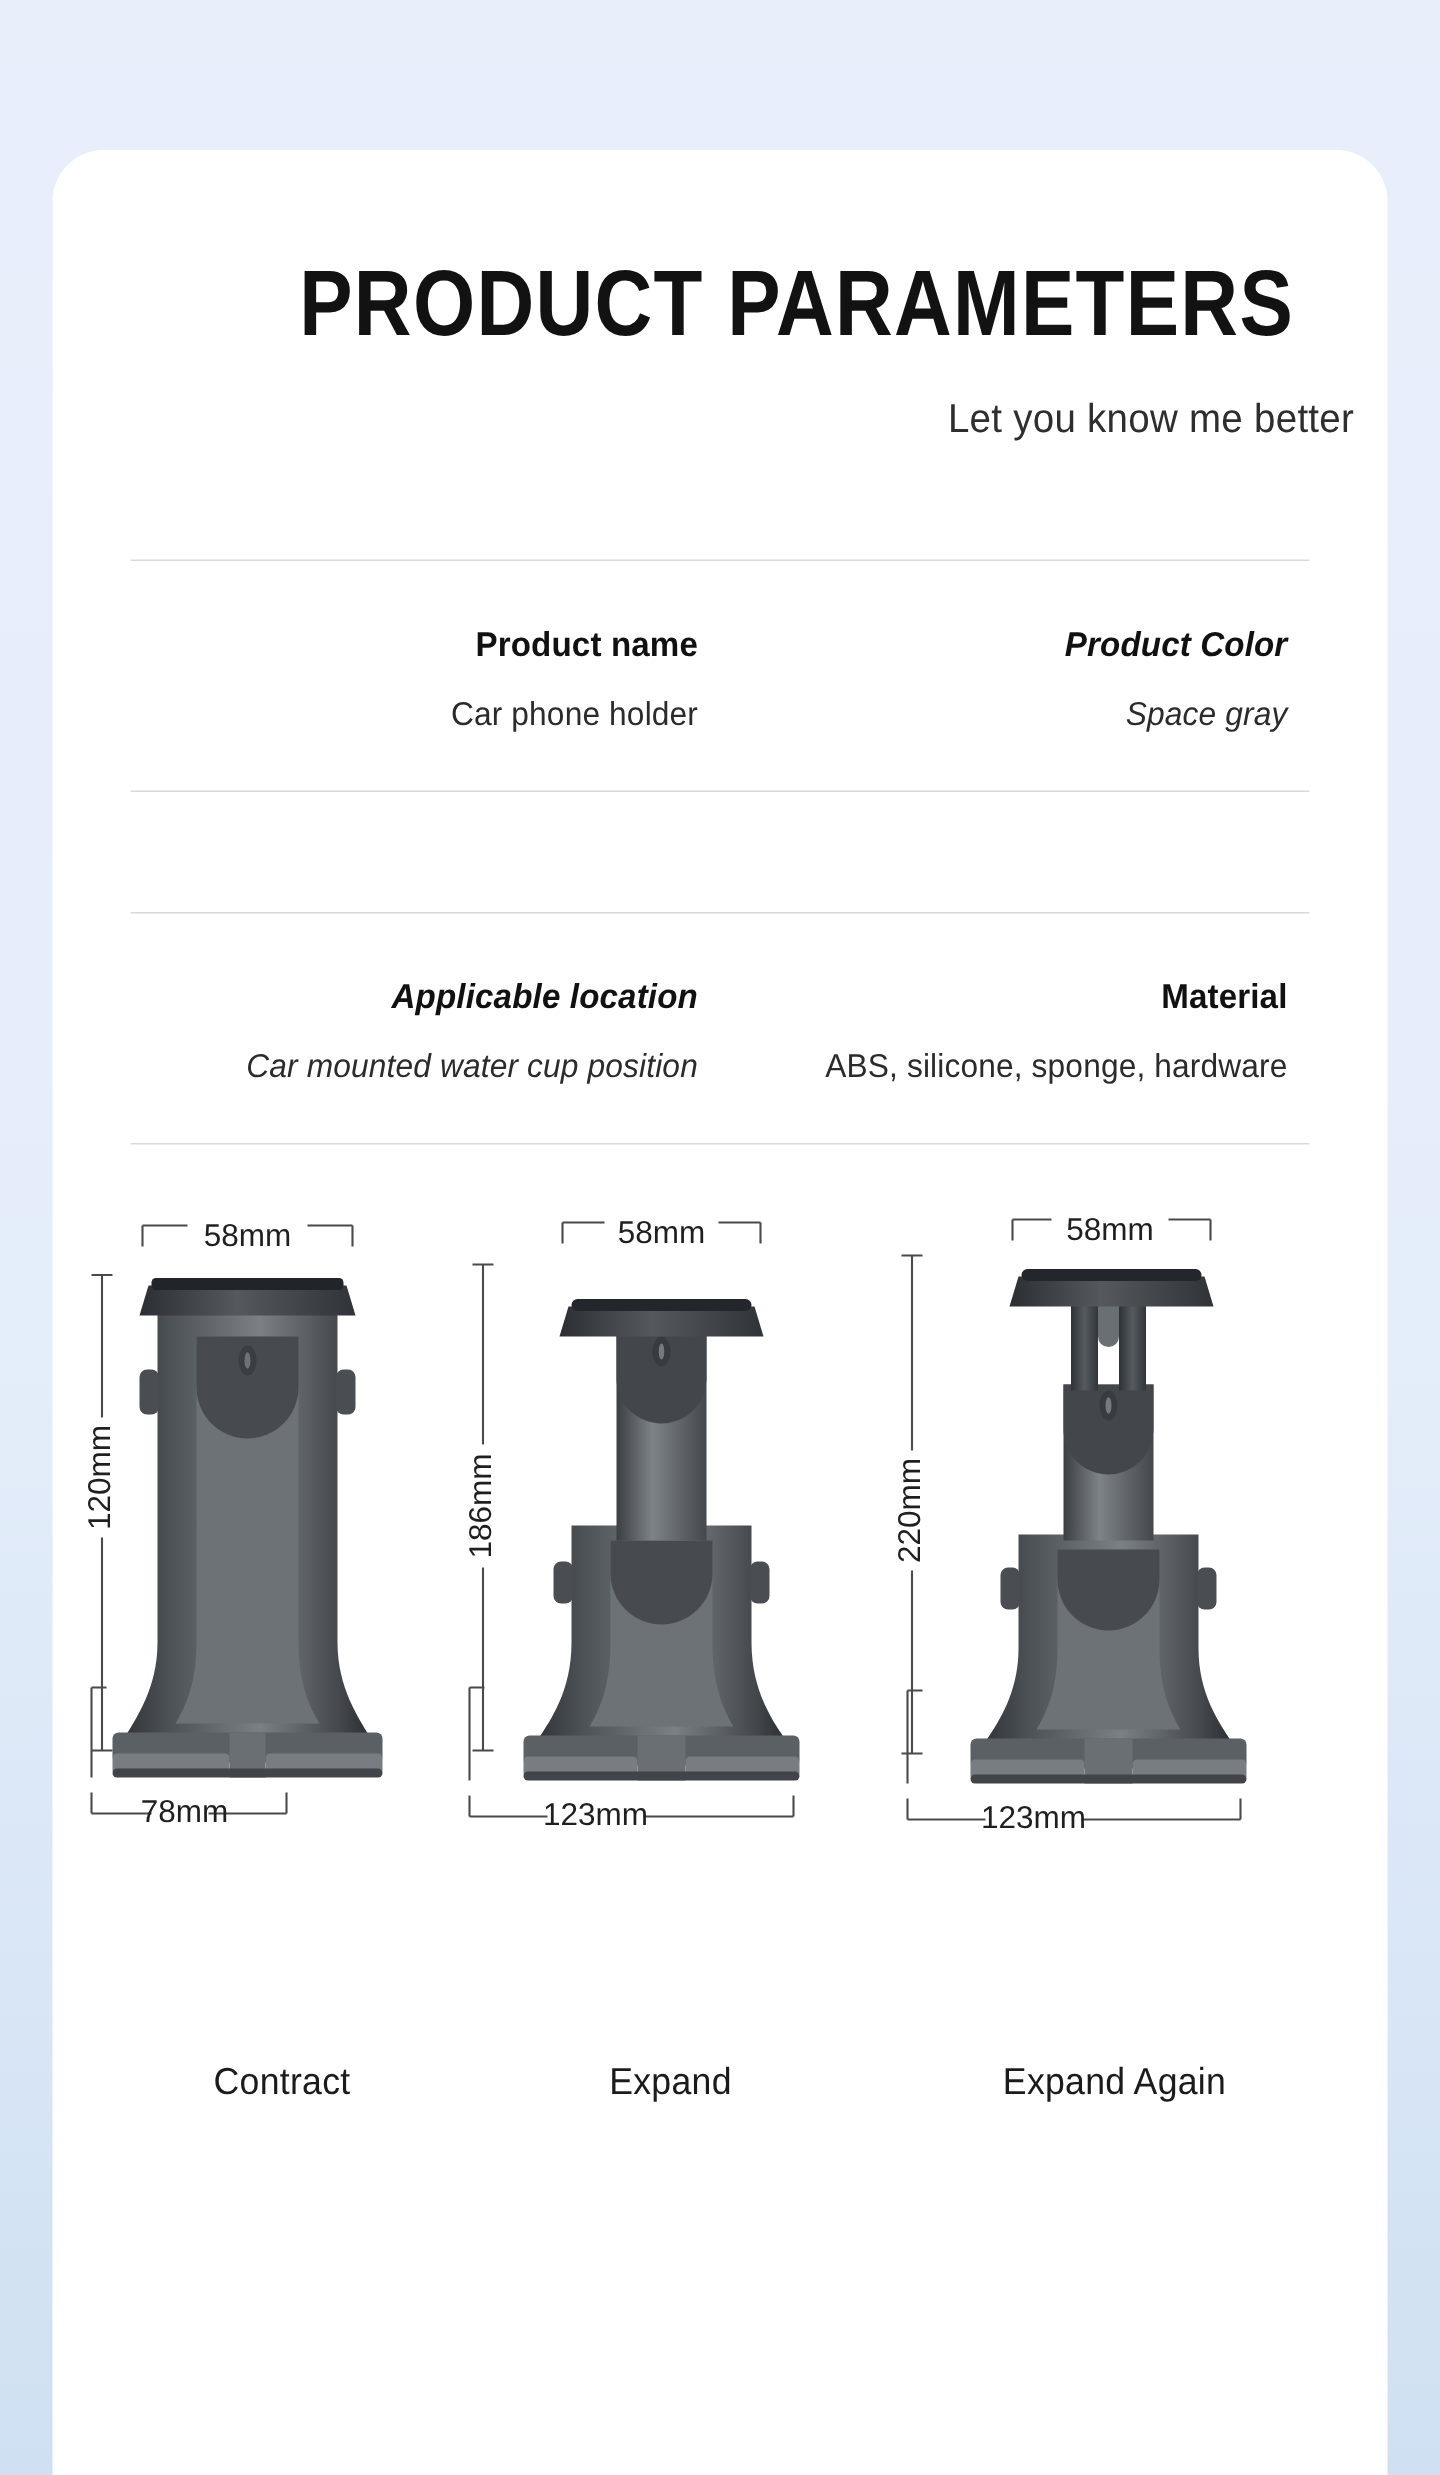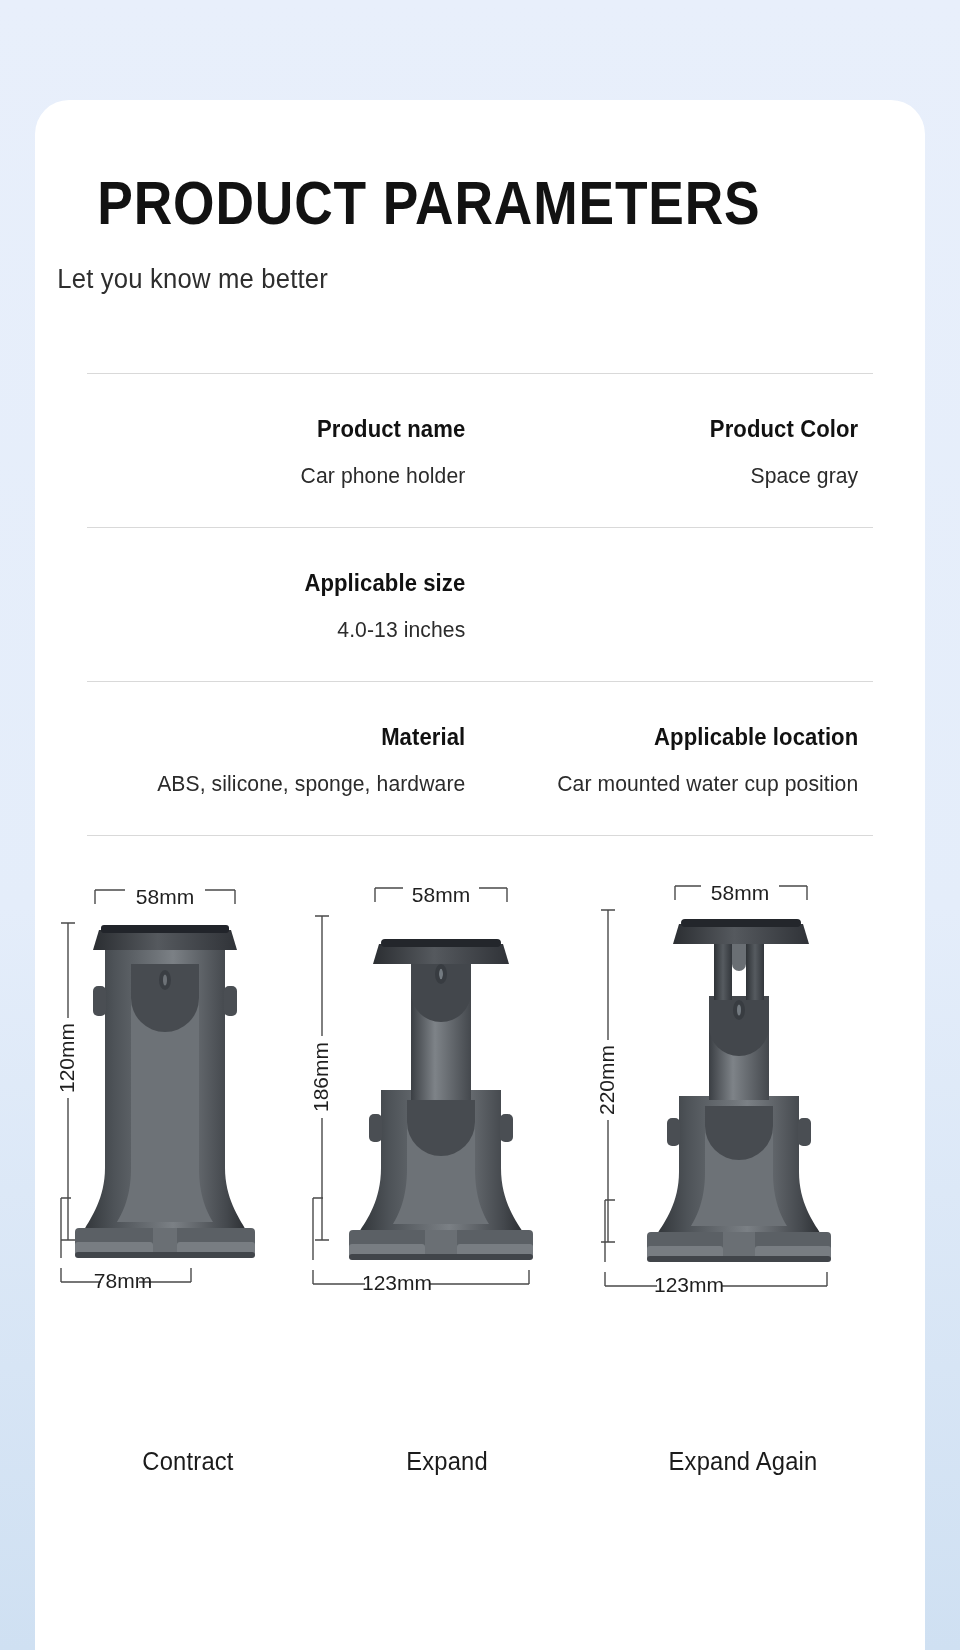--- a/index.html
+++ b/index.html
@@ -21,21 +21,21 @@
     left: 35px;
     top: 100px;
     width: 890px;
     height: 1550px;
     background: #ffffff;
     border-top-left-radius: 34px;
     border-top-right-radius: 34px;
   }
 
   
-  .header { padding-top: 72px; text-align: left; }
+  .header { padding-top: 72px; text-align: right; }
 
   .title {
     font-family: "Liberation Sans Narrow", "Liberation Sans", sans-serif;
     font-size: 62px;
     font-weight: 700;
     letter-spacing: 1px;
     color: #121212;
     transform: scaleX(0.86);
     line-height: 1;
   }
@@ -56,21 +56,21 @@
     text-align: right;
   }
 
   .spec-row {
     display: flex;
     border-bottom: 1px solid #d9d9d9;
     padding: 42px 0 38px 0;
   }
 
   .spec-cell { width: 50%; padding-left: 27px; }
-  .spec-cell.right { padding-left: 25px; }
+  .spec-cell.right { padding-left: 25px; font-style: italic; }
 
   .spec-label {
     font-size: 23px;
     font-weight: 700;
     color: #111111;
     letter-spacing: 0.1px;
     transform: scaleX(0.96);
     transform-origin: left center;
   }
 
@@ -133,34 +133,30 @@
         <div class="spec-label">Product name</div>
         <div class="spec-value">Car phone holder</div>
       </div>
       <div class="spec-cell right">
         <div class="spec-label">Product Color</div>
         <div class="spec-value">Space gray</div>
       </div>
     </div>
 
     <div class="spec-row">
-      <div class="spec-cell">
-        <div class="spec-label">Applicable size</div>
-        <div class="spec-value">4.0-13 inches</div>
+    </div>
+
+    <div class="spec-row">
+      <div class="spec-cell right">
+        <div class="spec-label">Applicable location</div>
+        <div class="spec-value">Car mounted water cup position</div>
       </div>
-    </div>
-
-    <div class="spec-row">
       <div class="spec-cell">
         <div class="spec-label">Material</div>
         <div class="spec-value">ABS, silicone, sponge, hardware</div>
-      </div>
-      <div class="spec-cell right">
-        <div class="spec-label">Applicable location</div>
-        <div class="spec-value">Car mounted water cup position</div>
       </div>
     </div>
 
   </div>
 
   <div class="diagrams">
 
     <div class="figure fig-1">
       <svg width="290" height="600" viewBox="0 0 290 600">
         <defs>

